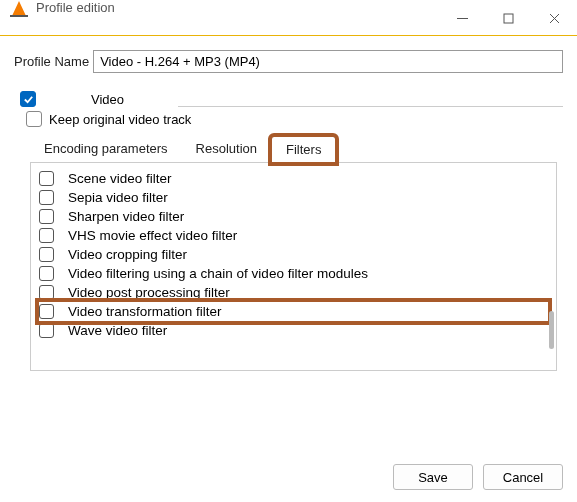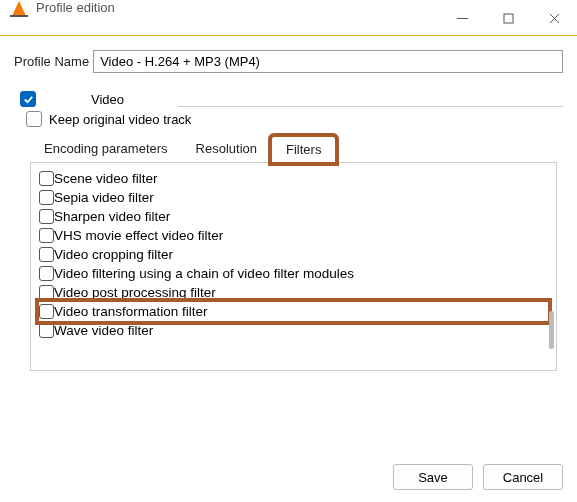--- a/index.html
+++ b/index.html
@@ -121,21 +121,21 @@
 .filter-pane {
   border: 1px solid #ccc;
   border-top: none;
   margin: 0 6px 0 16px;
   height: 208px;
   overflow: hidden;
   position: relative;
 }
 .filter-inner { padding: 6px 8px; }
 .filter-item {
-  display: flex; align-items: center; gap: 0;
+  display: flex; align-items: center; gap: 14px;
   padding: 2px 0;
   font-size: 13.5px;
 }
 .fchk {
   width: 15px; height: 15px;
   border: 1px solid #555;
   border-radius: 3px;
   background: #fff;
   flex-shrink: 0;
 }

